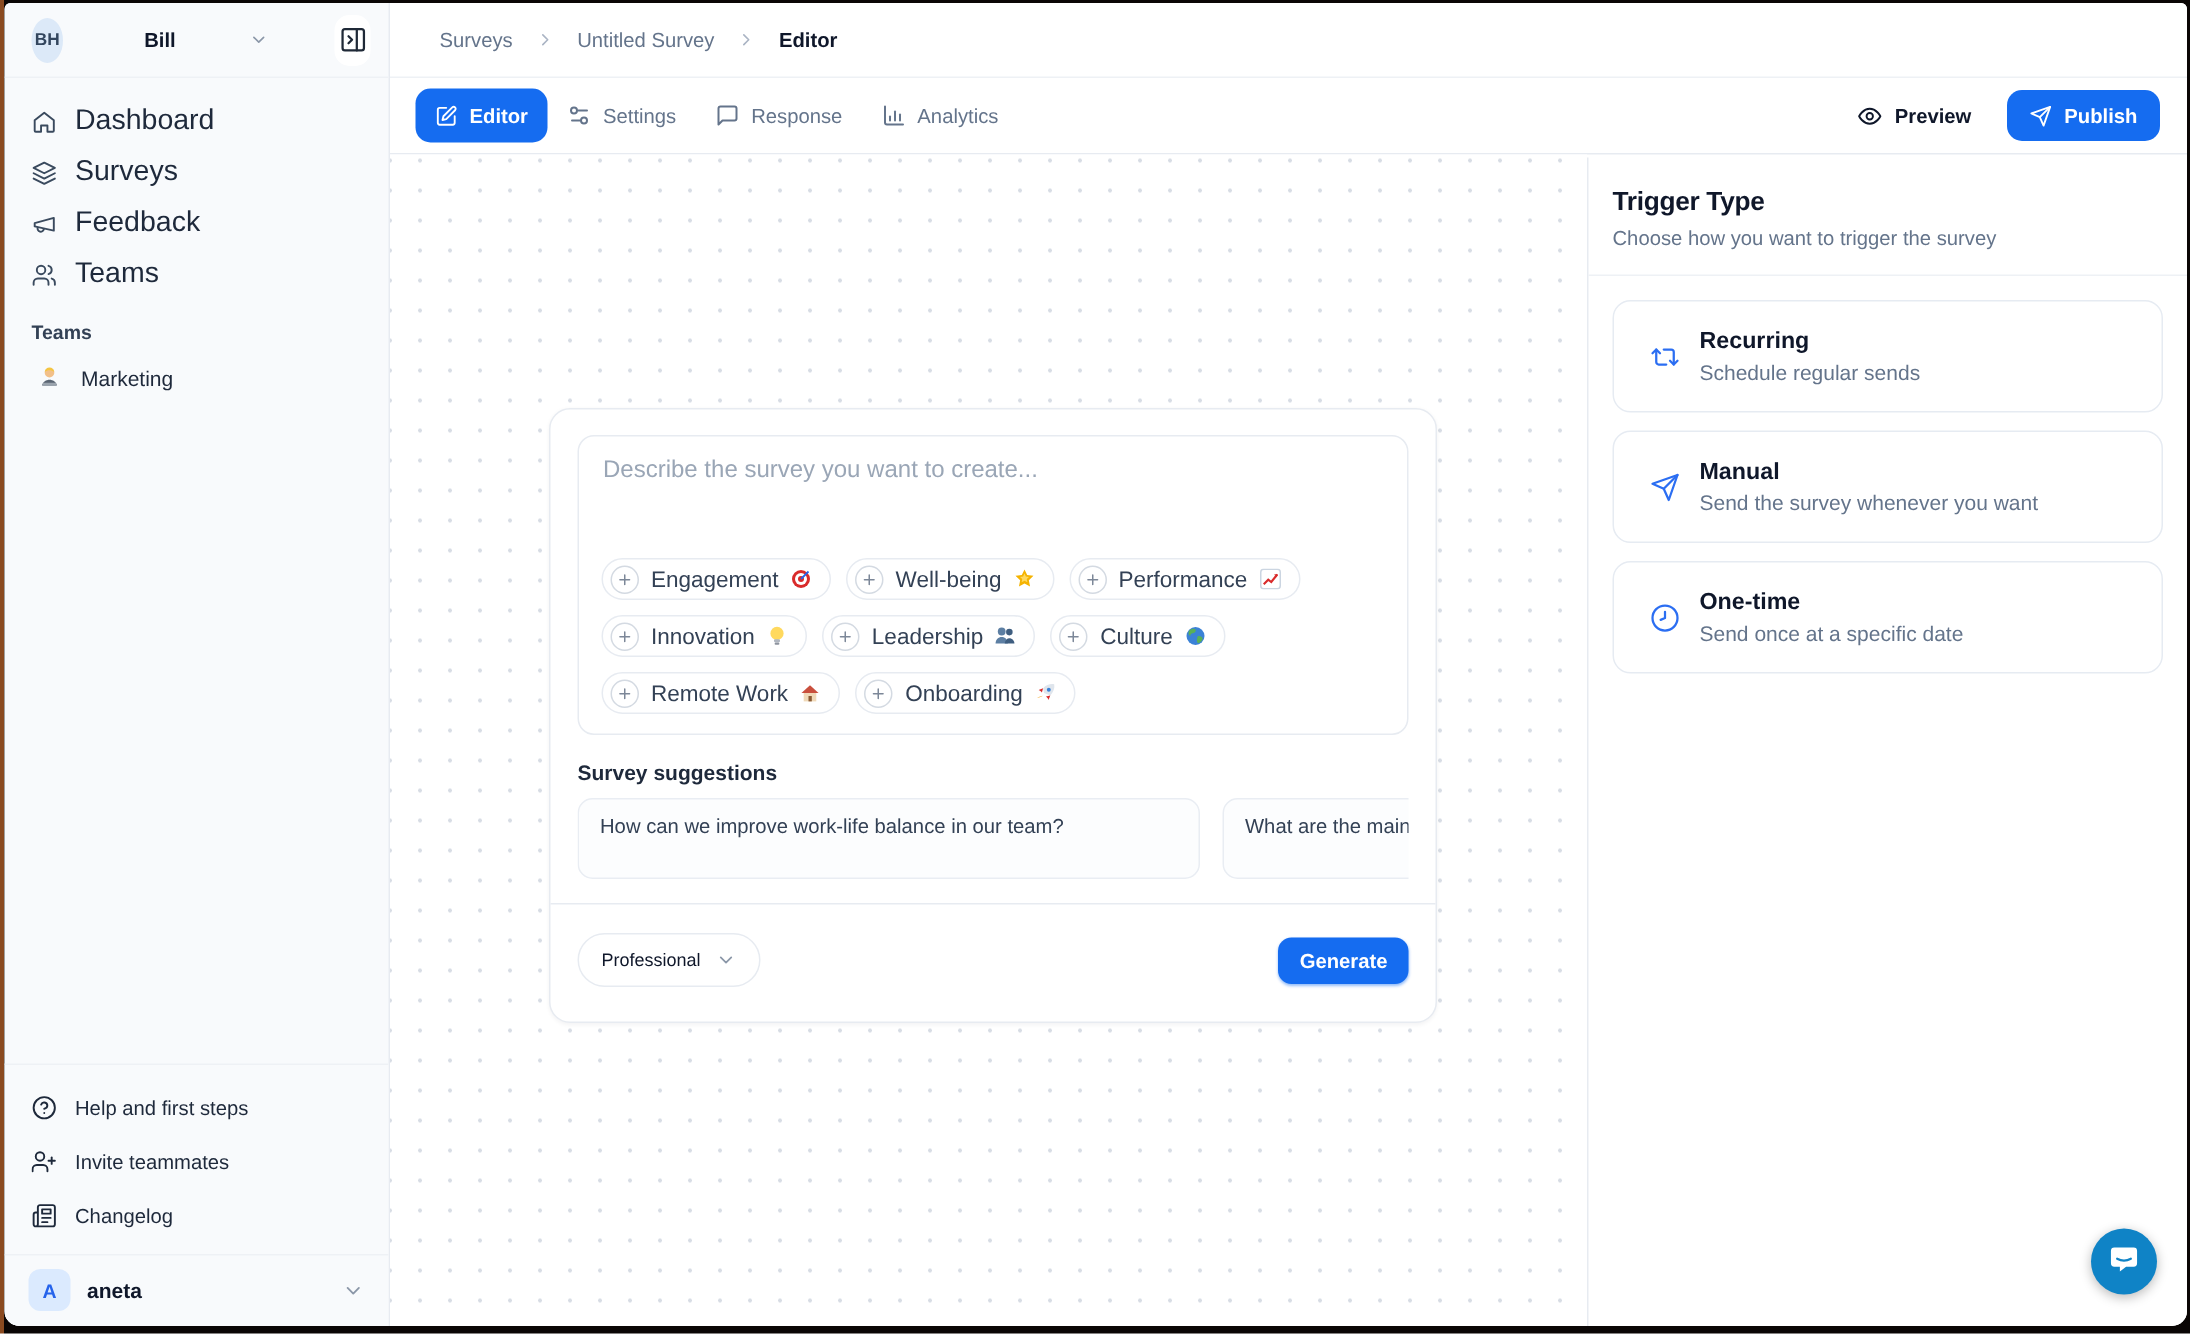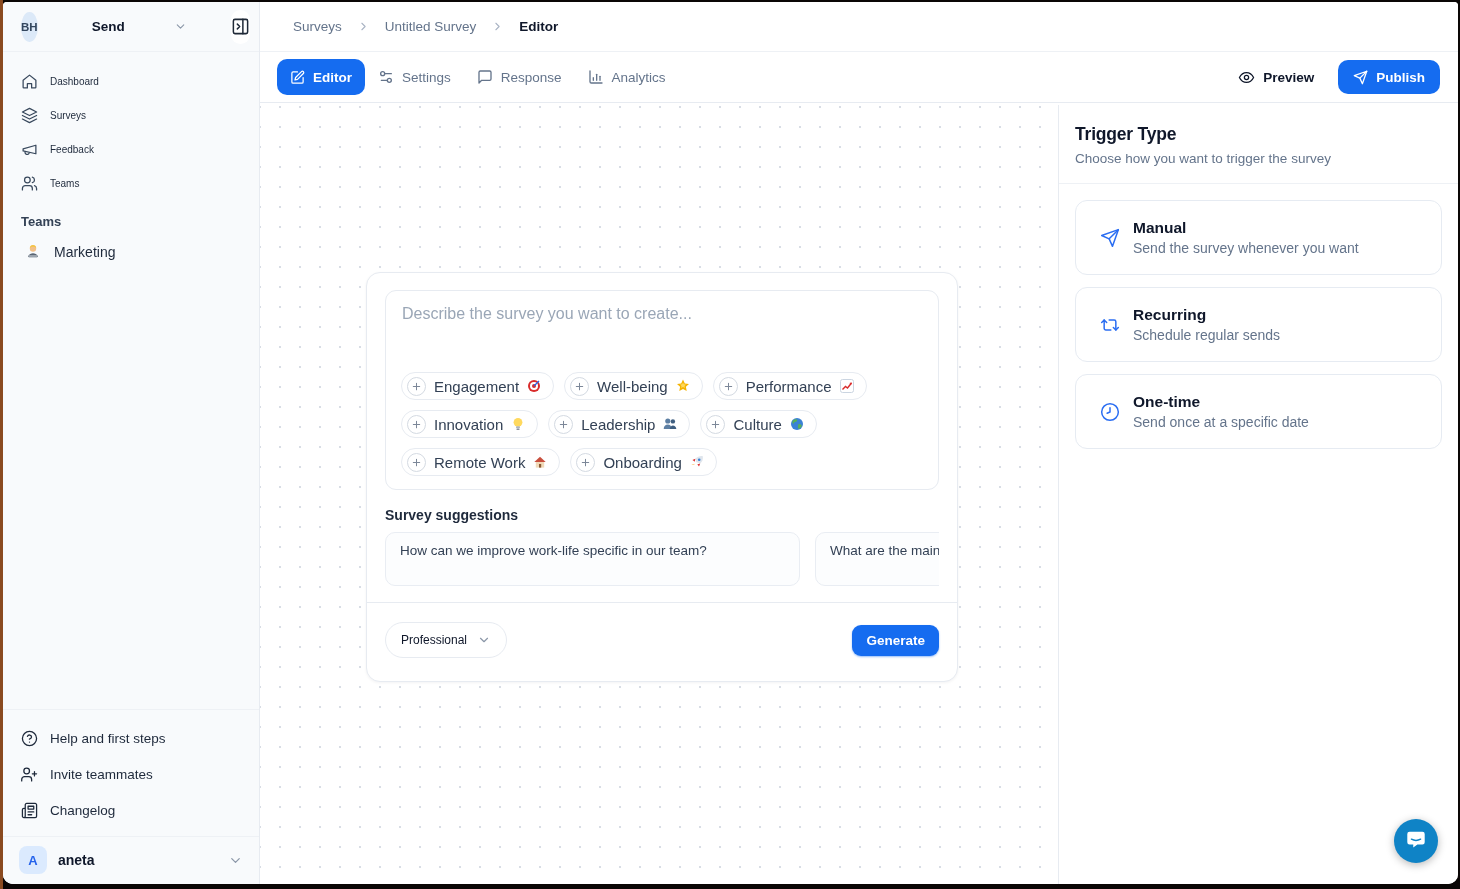--- a/index.html
+++ b/index.html
@@ -25,21 +25,21 @@
   svg.ic{display:block;stroke:currentColor;fill:none;stroke-width:2;stroke-linecap:round;stroke-linejoin:round;}
 
   
   .sidebar{position:absolute;left:0;top:0;bottom:0;width:257px;background:var(--sidebar-bg);border-right:1px solid var(--border);}
   .sidebar-header{height:50px;display:flex;align-items:center;padding:0 12px 0 18px;border-bottom:1px solid #eef1f5;gap:44px;}
   .ws-avatar{width:30px;height:30px;border-radius:50%;background:#dce9f8;color:#33465e;font-size:11.5px;font-weight:700;display:flex;align-items:center;justify-content:center;}
   .ws-name{margin-left:10px;font-size:13.5px;font-weight:700;color:var(--ink);}
   .ws-caret{margin-left:5px;color:#8b97a8;}
   .toggle-btn{margin-left:auto;width:34px;height:34px;border-radius:10px;background:#fff;display:flex;align-items:center;justify-content:center;color:#1f2937;cursor:pointer;}
   .nav{padding:12px 8px 0 8px;}
-  .nav-item{display:flex;align-items:center;gap:12px;height:34px;padding:0 10px;border-radius:8px;font-size:10px;color:var(--text);cursor:pointer;}
+  .nav-item{display:flex;align-items:center;gap:12px;height:34px;padding:0 10px;border-radius:8px;font-size:19px;color:var(--text);cursor:pointer;}
   .nav-item .ni{color:#3a4a5e;}
   .nav-section{padding:14px 10px 4px 10px;font-size:13px;font-weight:700;color:#334155;}
   .team-item{display:flex;align-items:center;gap:13px;height:38px;padding:0 10px 0 14px;border-radius:8px;font-size:14px;color:var(--text);cursor:pointer;}
   .sidebar-footer{position:absolute;left:0;right:0;bottom:0;border-top:1px solid #eef1f5;padding:10px 8px 0 8px;background:var(--sidebar-bg);}
   .footer-item{display:flex;align-items:center;gap:12px;height:36px;padding:0 10px;border-radius:8px;font-size:13.5px;color:var(--text);cursor:pointer;}
   .account-row{display:flex;align-items:center;gap:11px;margin:8px -8px 0 -8px;border-top:1px solid #eef1f5;padding:9px 16px 10px 16px;cursor:pointer;}
   .acct-avatar{width:28px;height:28px;border-radius:8px;background:#dbeafe;color:#2563eb;font-weight:700;font-size:13px;display:flex;align-items:center;justify-content:center;}
   .acct-name{font-size:14px;font-weight:700;color:var(--ink);}
   .acct-caret{margin-left:auto;color:#8b97a8;}
 
@@ -92,21 +92,21 @@
   .chat-launcher{position:absolute;right:20px;bottom:21px;width:44px;height:44px;border-radius:50%;background:#0f83c6;display:flex;align-items:center;justify-content:center;box-shadow:0 2px 8px rgba(0,0,0,.28);cursor:pointer;}
 </style>
 </head>
 <body>
 
 <div class="app">
 
   <aside class="sidebar">
     <div class="sidebar-header">
       <div class="ws-avatar">BH</div>
-      <div class="ws-name">Send</div>
+      <div class="ws-name">Bill</div>
       <span class="ws-caret">
         <svg class="ic" width="13" height="13" viewBox="0 0 24 24">
             <path d="m6 9 6 6 6-6"></path>
           </svg>
       </span>
       <div class="toggle-btn">
         <span>
           <svg class="ic" width="19" height="19" viewBox="0 0 24 24" style="stroke-width:1.9">
               <rect x="3" y="3" width="18" height="18" rx="2"></rect>
               <path d="M15 3v18"></path>
@@ -431,21 +431,21 @@
                   <path d="M5.2 8.8c-.9.9-2.7 1.3-3.9 1.2.-.1-1.2.3-3 1.2-3.9z" fill="#f5a623"></path>
                 </svg>
               </span>
           </div>
 
         </div>
       </div>
 
       <div class="sugg-title">Survey suggestions</div>
       <div class="sugg-row">
-        <div class="sugg-card">How can we improve work-life specific in our team?</div>
+        <div class="sugg-card">How can we improve work-life balance in our team?</div>
         <div class="sugg-card">What are the main ob</div>
       </div>
 
       <div class="composer-footer">
         <div class="tone-select">
           <span>Professional</span>
           <span class="caret">
             <svg class="ic" width="14" height="14" viewBox="0 0 24 24">
                 <path d="m6 9 6 6 6-6"></path>
               </svg>
@@ -459,42 +459,42 @@
   <aside class="trigger-panel">
     <div class="tp-header">
       <div class="tp-title">Trigger Type</div>
       <div class="tp-sub">Choose how you want to trigger the survey</div>
     </div>
     <div class="tp-options">
 
       <div class="tp-card">
         <span class="tp-icon">
           <svg class="ic" width="20" height="20" viewBox="0 0 24 24" style="stroke-width:1.8">
-              <path d="m22 2-7 20-4-9-9-4Z"></path>
-              <path d="M22 2 11 13"></path>
-            </svg>
-        </span>
-        <div>
-          <div class="tp-card-title">Manual</div>
-          <div class="tp-card-desc">Send the survey whenever you want</div>
-        </div>
-      </div>
-
-      <div class="tp-card">
-        <span class="tp-icon">
-          <svg class="ic" width="20" height="20" viewBox="0 0 24 24" style="stroke-width:1.8">
               <path d="m2 9 3-3 3 3"></path>
               <path d="M13 18H7a2 2 0 0 1-2-2V6"></path>
               <path d="m22 15-3 3-3-3"></path>
               <path d="M11 6h6a2 2 0 0 1 2 2v10"></path>
             </svg>
         </span>
         <div>
           <div class="tp-card-title">Recurring</div>
           <div class="tp-card-desc">Schedule regular sends</div>
+        </div>
+      </div>
+
+      <div class="tp-card">
+        <span class="tp-icon">
+          <svg class="ic" width="20" height="20" viewBox="0 0 24 24" style="stroke-width:1.8">
+              <path d="m22 2-7 20-4-9-9-4Z"></path>
+              <path d="M22 2 11 13"></path>
+            </svg>
+        </span>
+        <div>
+          <div class="tp-card-title">Manual</div>
+          <div class="tp-card-desc">Send the survey whenever you want</div>
         </div>
       </div>
 
       <div class="tp-card">
         <span class="tp-icon">
           <svg class="ic" width="20" height="20" viewBox="0 0 24 24" style="stroke-width:1.8">
               <circle cx="12" cy="12" r="10"></circle>
               <path d="M12 7v5l-3.5 1.5"></path>
             </svg>
         </span>

